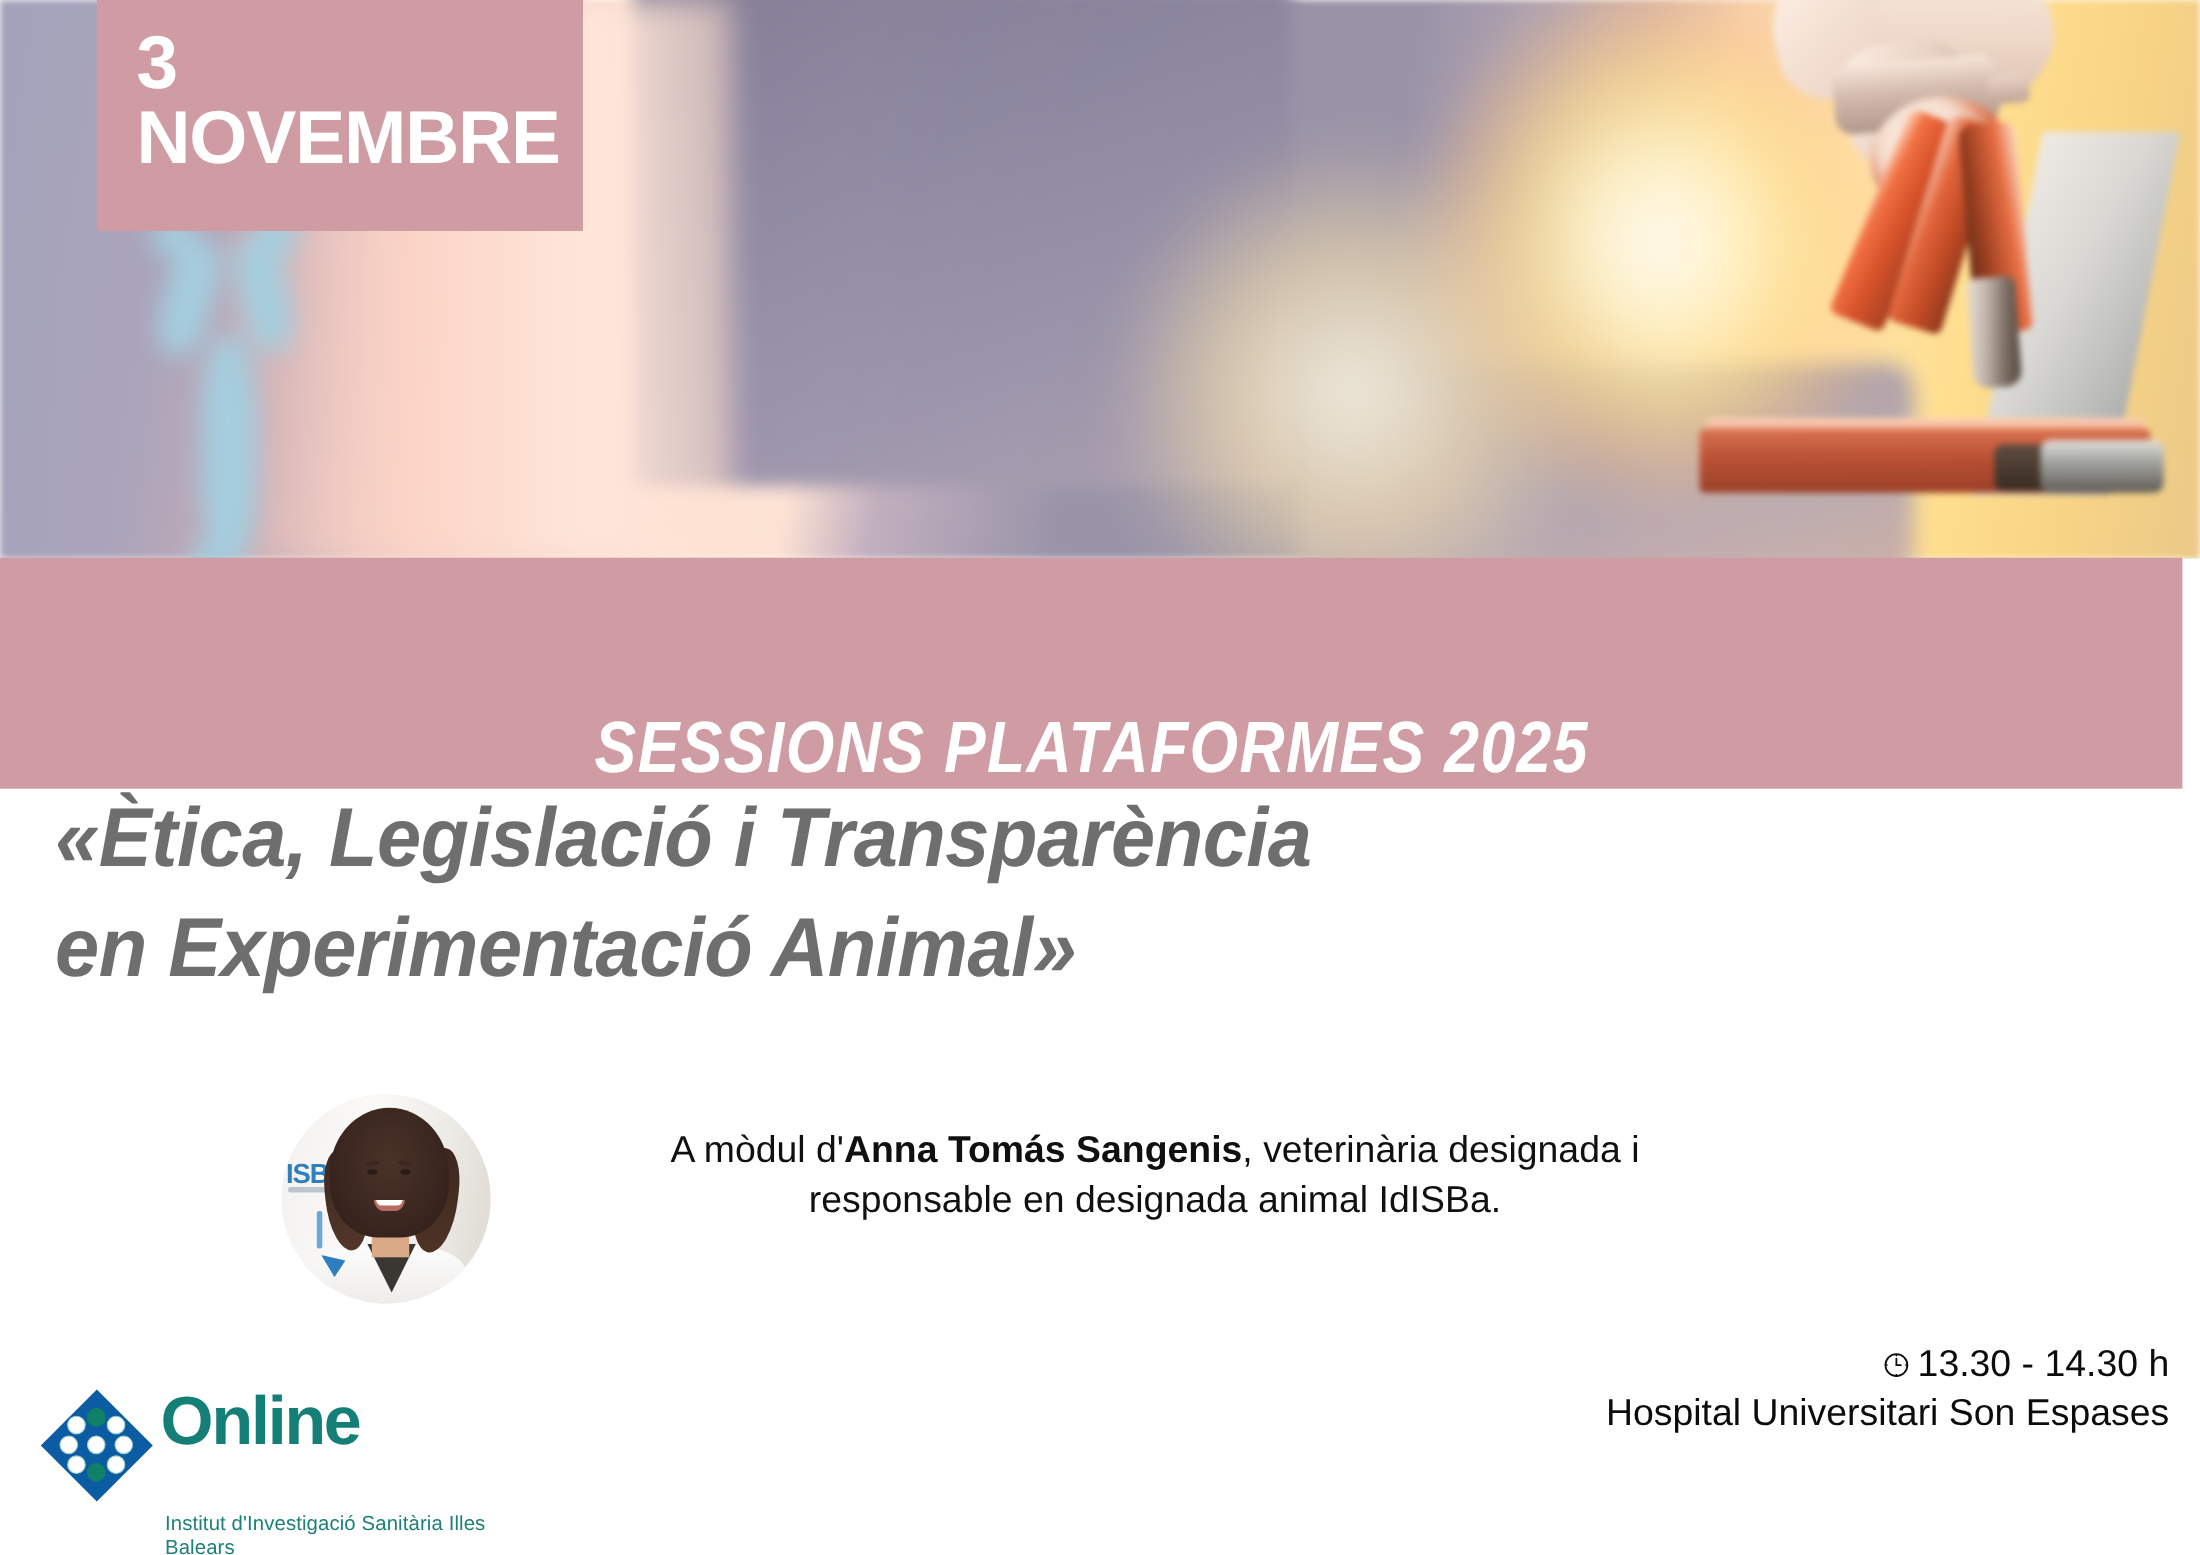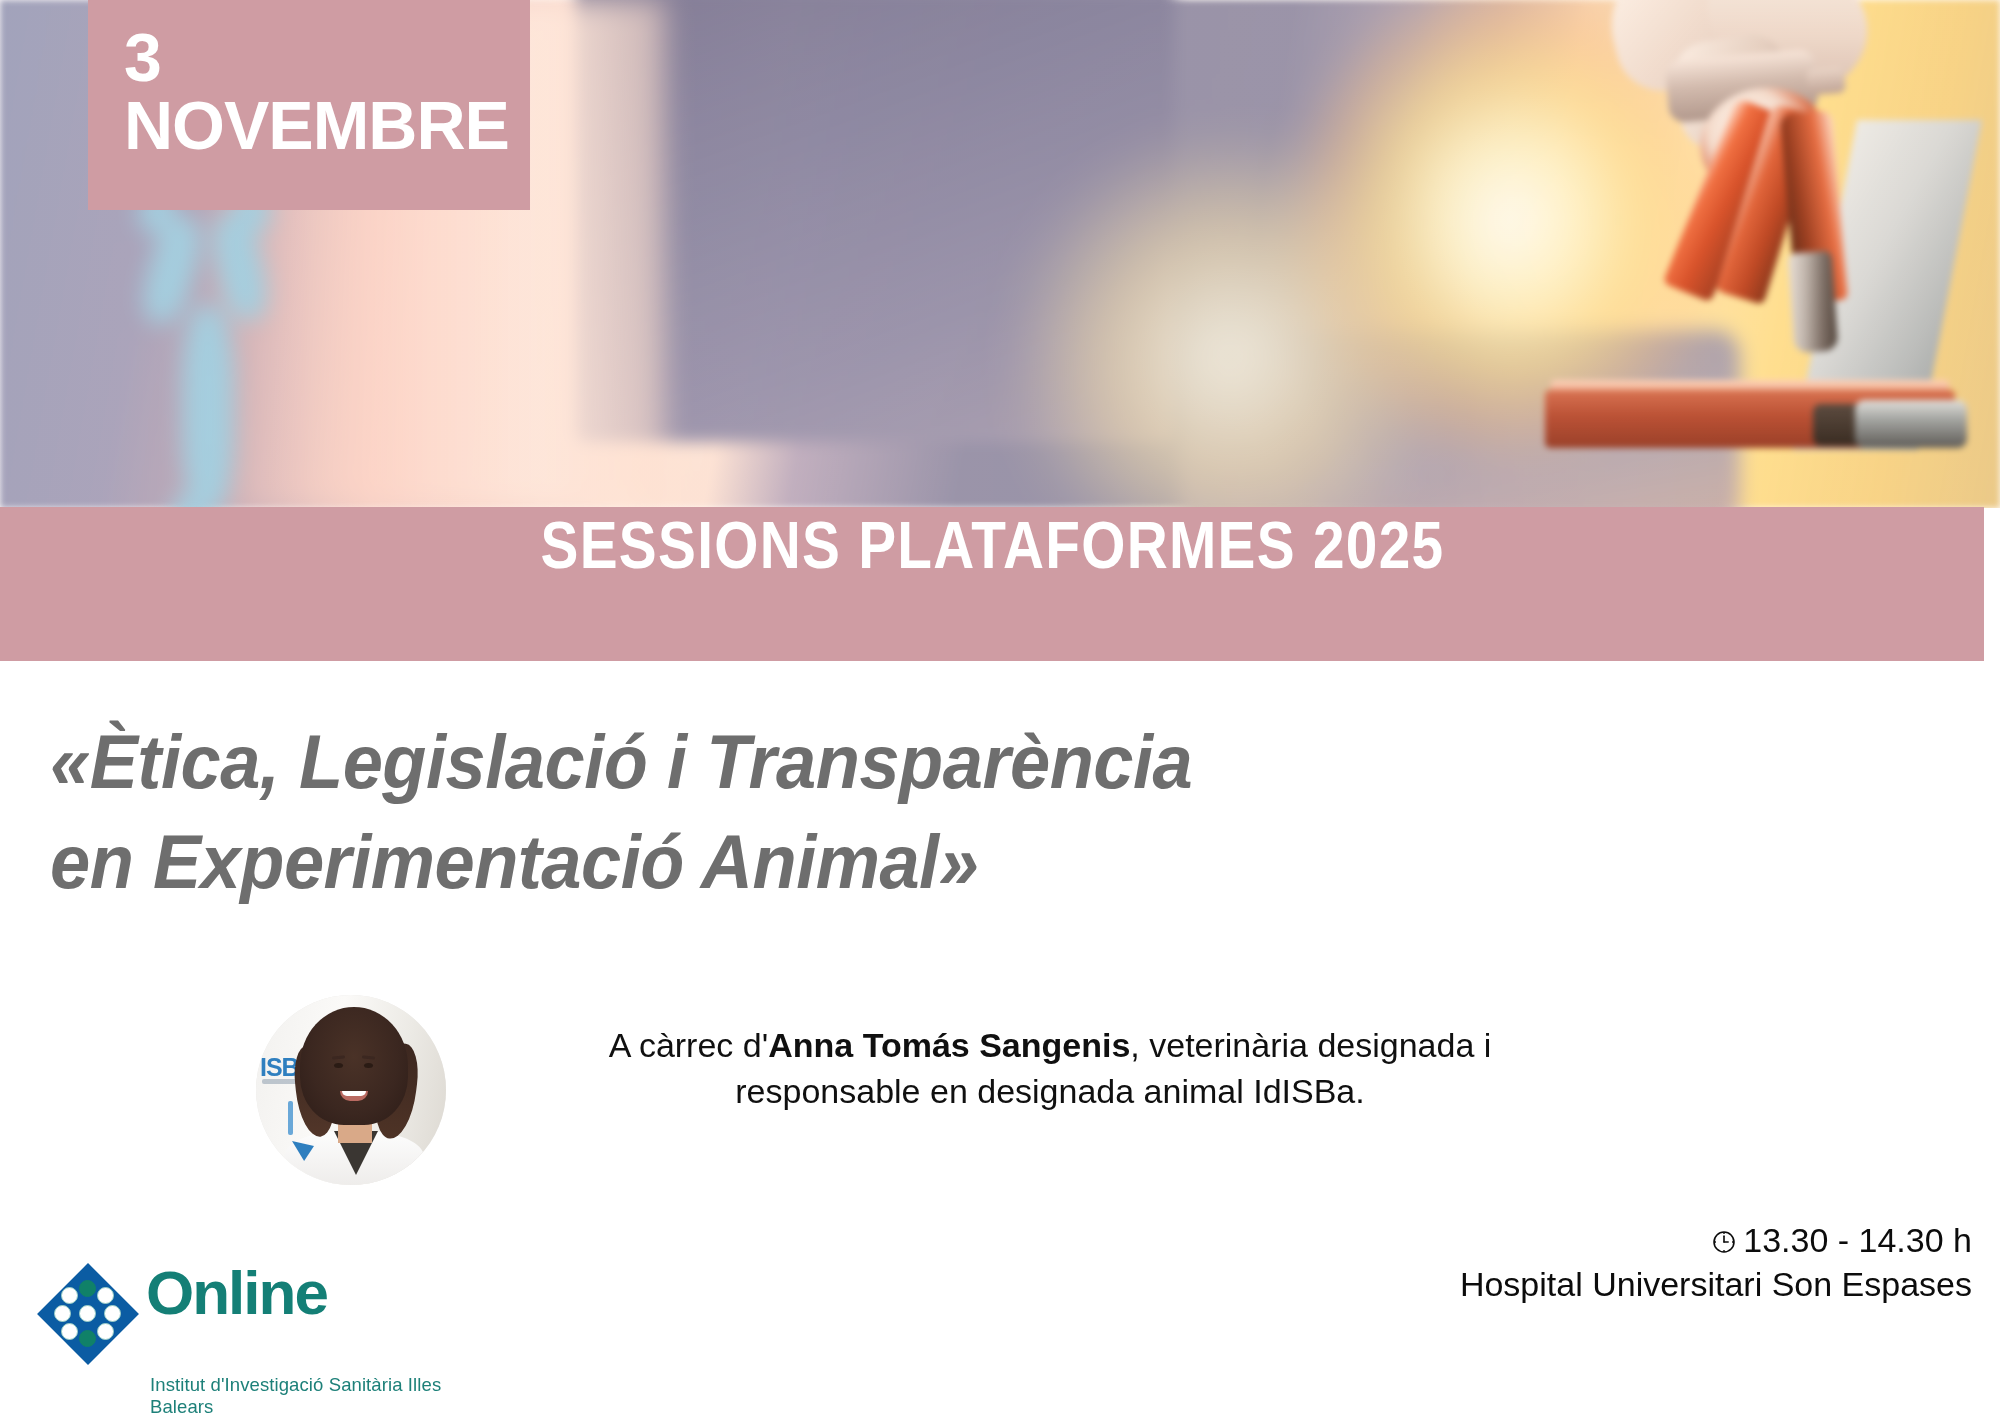--- a/index.html
+++ b/index.html
@@ -171,23 +171,23 @@
   }
   .date-day {
     font-size:68px; font-weight:700; line-height:.92; letter-spacing:-1px;
   }
   .date-month {
     font-size:68px; font-weight:700; line-height:1.06; letter-spacing:-1px;
   }
 
   
   .banner {
-    position:absolute; left:0; top:507px; width:1984px; height:154px;
+    position:absolute; left:0; top:507px; width:1984px; height:210px;
     background:#cf9ca3;
-    display:flex; align-items:flex-start; justify-content:center;
+    display:flex; align-items:flex-end; justify-content:center;font-style:italic;
   }
   .banner-text {
     color:#ffffff;
     font-size:66px;
     font-weight:700;
     letter-spacing:1.5px;
     transform:scaleX(.86);
     white-space:nowrap;
   }
 
@@ -402,21 +402,21 @@
       <div class="ph-hair"></div>
       <div class="ph-brow l"></div>
       <div class="ph-brow r"></div>
       <div class="ph-eye l"></div>
       <div class="ph-eye r"></div>
       <div class="ph-mouth"></div>
       <div class="ph-smile"></div>
     </div>
 
     <div class="speaker-text">
-      <div><span>A càrrec d'</span><b>Anna Tomás Sangenis</b><span>, veterinària designada i</span></div>
+      <div><span>A mòdul d'</span><b>Anna Tomás Sangenis</b><span>, veterinària designada i</span></div>
       <div>responsable en designada animal IdISBa.</div>
     </div>
   </div>
 
   <div class="logo">
     <div class="logo-diamond">
       <div class="dia"></div>
       <div class="dot" style="left:14px; top:39px;"></div>
       <div class="dot" style="left:39px; top:39px;"></div>
       <div class="dot" style="left:64px; top:39px;"></div>

